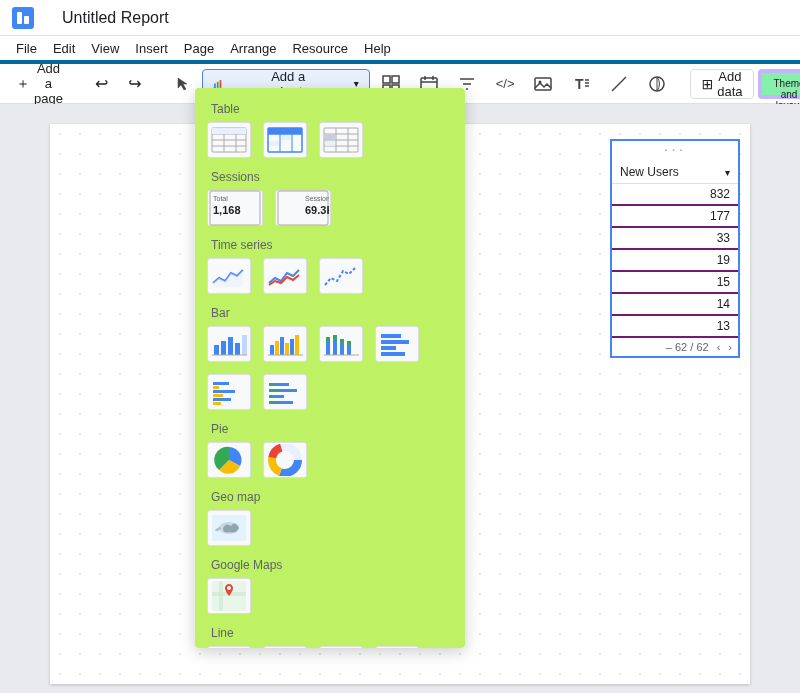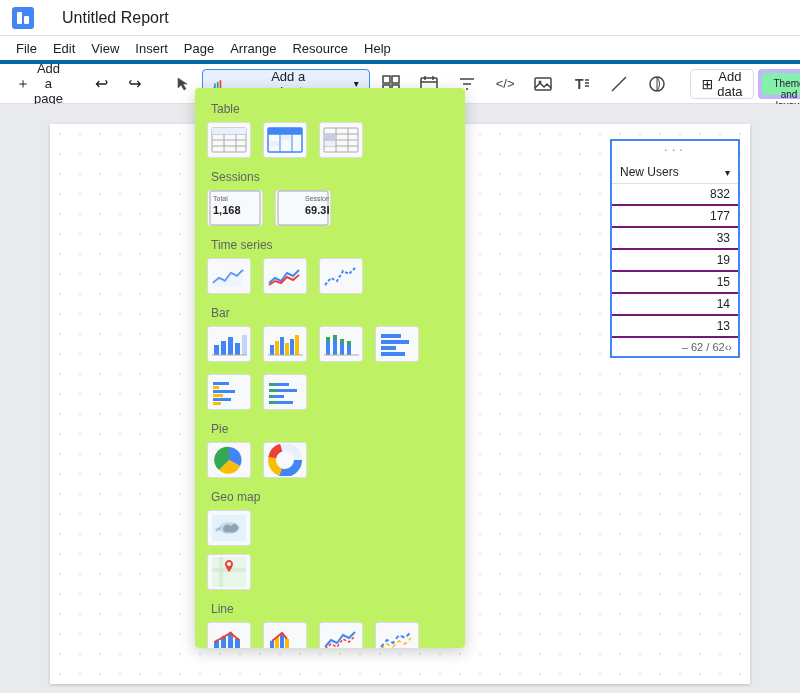--- a/index.html
+++ b/index.html
@@ -146,21 +146,21 @@
       font-size: 12px;
       color: #202124;
     }
     .table-footer {
       display: flex;
       align-items: center;
       justify-content: flex-end;
       padding: 3px 6px;
       font-size: 11px;
       color: #5f6368;
-      gap: 0;
+      gap: 8px;
     }
     .widget-dots {
       position: absolute;
       top: -2px;
       left: 50%;
       transform: translateX(-50%);
       color: #5f6368;
       font-size: 16px;
       letter-spacing: 2px;
     }
@@ -531,20 +531,21 @@
     <button class="chart-icon-btn">
       <svg width="36" height="28" viewBox="0 0 36 28">
         <rect x="1" y="1" width="34" height="26" rx="2" fill="#e3f2fd"></rect>
         <ellipse cx="18" cy="14" rx="10" ry="6" fill="#b0bec5" opacity="0.5"></ellipse>
         <path d="M12,14 Q15,8 20,12 Q24,6 28,14 Q25,20 18,18 Q12,20 12,14Z" fill="#78909c" opacity="0.7"></path>
         <path d="M4,16 Q8,12 10,14 Q8,18 5,17Z" fill="#78909c" opacity="0.5"></path>
       </svg>
     </button>
   </div>
 
+  <div class="dropdown-section-title">Google Maps</div>
   <div class="chart-icons-row">
     <button class="chart-icon-btn">
       <svg width="36" height="32" viewBox="0 0 36 32">
         <rect x="1" y="1" width="34" height="30" rx="2" fill="#e8f5e9"></rect>
         <rect x="8" y="1" width="4" height="30" fill="#c8e6c9" opacity="0.5"></rect>
         <rect x="1" y="12" width="34" height="4" fill="#c8e6c9" opacity="0.5"></rect>
         <path d="M22,8 C22,5.8 20.2,4 18,4 C15.8,4 14,5.8 14,8 C14,11 18,16 18,16 C18,16 22,11 22,8Z" fill="#ea4335"></path>
         <circle cx="18" cy="8" r="2" fill="white"></circle>
       </svg>
     </button>

